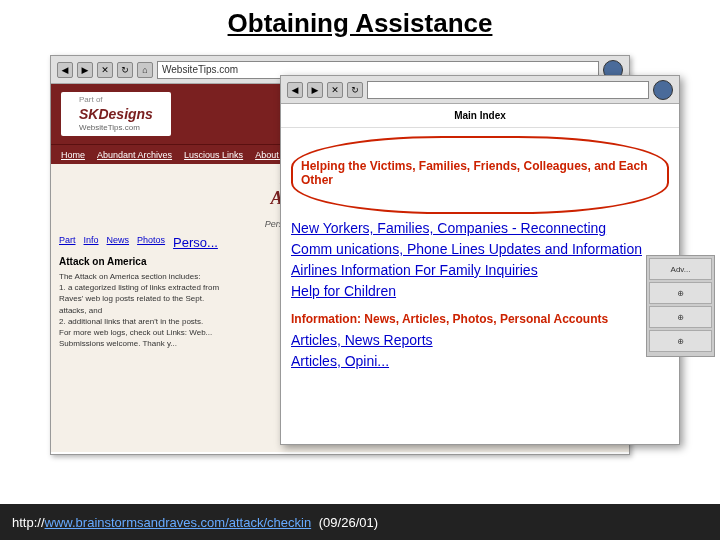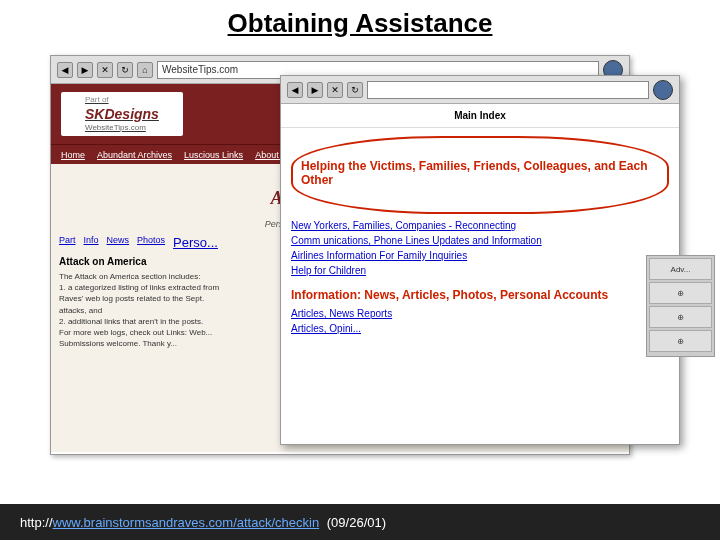--- a/index.html
+++ b/index.html
@@ -85,26 +85,25 @@
     .site-header {
       background: #7a2020;
       height: 60px;
       display: flex;
       align-items: center;
       padding: 0 10px;
     }
 
     .site-logo-area {
       background: #fff;
-      padding: 3px 24px;
+      padding: 3px 18px;
       border-radius: 2px;
       font-size: 9px;
       color: #333;
       line-height: 1.3;
-      text-decoration: underline;
     }
 
     .site-logo-name {
       font-size: 14px;
       font-style: italic;
       color: #7a2020;
       font-weight: bold;
     }
 
     .site-logo-sub {
@@ -222,38 +221,38 @@
     }
 
     .index-section-title {
       font-size: 12px;
       font-weight: bold;
       color: #cc2200;
       margin-bottom: 4px;
     }
 
     .index-link {
-      font-size: 10px;
+      font-size: 14px;
       color: #0000cc;
       text-decoration: underline;
       display: block;
       line-height: 1.5;
     }
 
     
     .bottom-bar {
       position: absolute;
       bottom: 0;
       left: 0;
       width: 100%;
       height: 36px;
       background: #222;
       display: flex;
       align-items: center;
-      padding: 0 20px;
+      padding: 0 12px;
     }
 
     .bottom-url {
       font-size: 13px;
       color: #fff;
     }
 
     .bottom-url a {
       color: #66aaff;
       text-decoration: underline;

